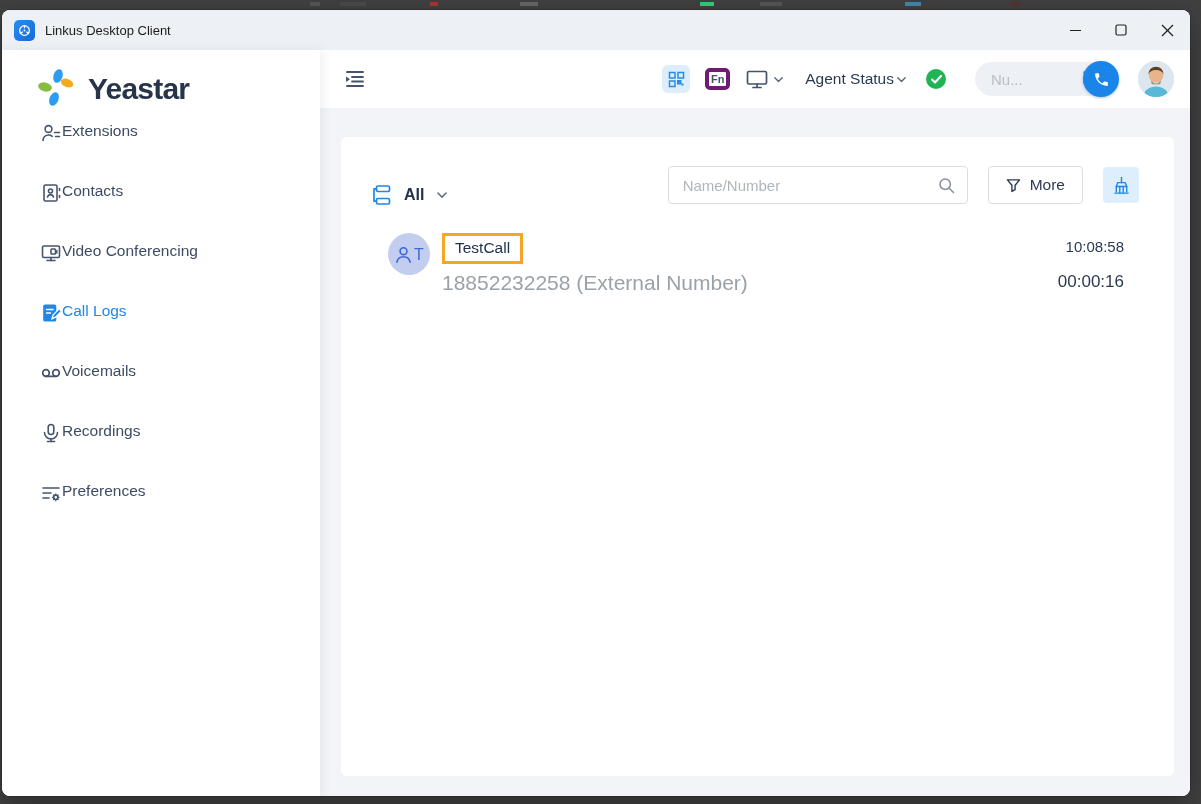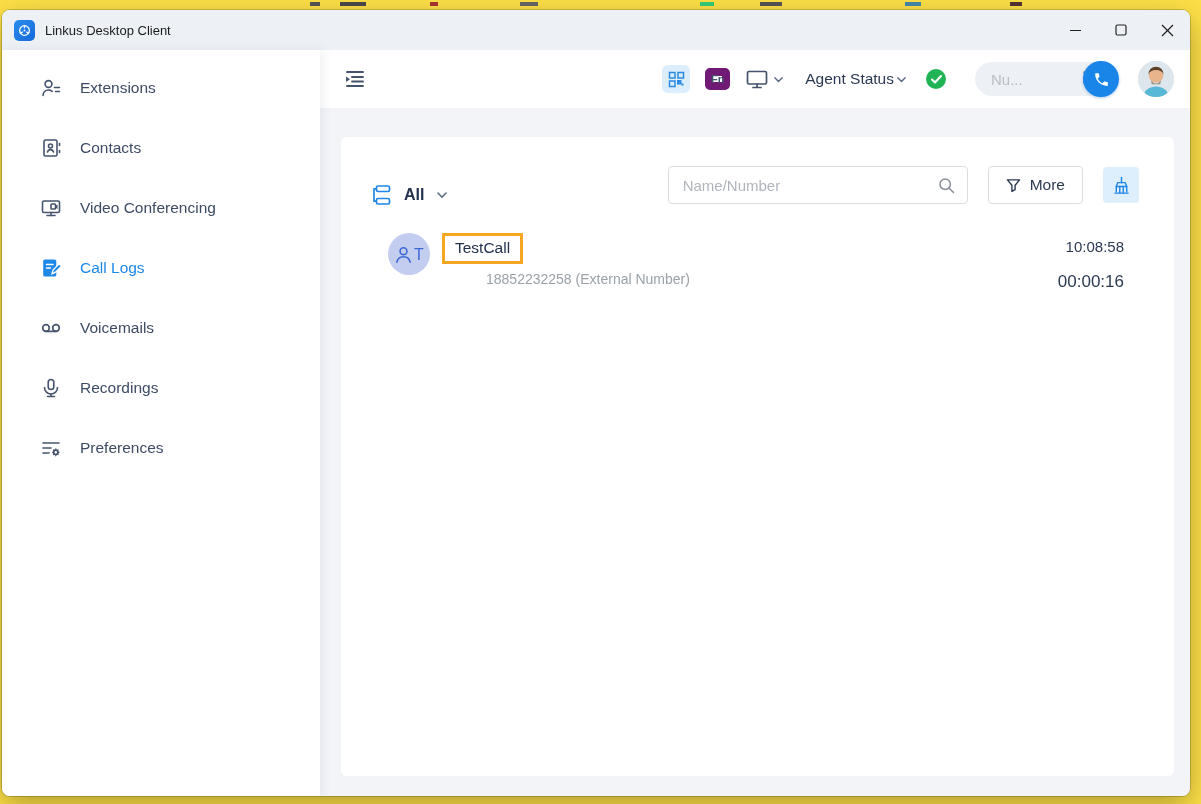--- a/index.html
+++ b/index.html
@@ -1,18 +1,18 @@
 <!DOCTYPE html>
 <html><head>
 <meta charset="utf-8">
 <style>
   * { margin:0; padding:0; box-sizing:border-box; }
   html,body { width:1201px; height:804px; overflow:hidden; font-family:"Liberation Sans", sans-serif; }
 
-  .desktop { position:relative; width:1201px; height:804px; background:#fde047; }
+  .desktop { position:relative; width:1201px; height:804px; background:#404040; }
   .desktop .speck { position:absolute; height:4px; top:2px; }
 
   .app-window {
     position:absolute; left:2px; top:10px; width:1188px; height:786px;
     background:#fff; border-radius:8px; overflow:hidden;
     box-shadow:0 0 0 1px rgba(0,0,0,.18), 0 10px 30px rgba(0,0,0,.3);
     display:flex; flex-direction:column;
   }
 
   
@@ -25,33 +25,33 @@
 
   
   .window-body { flex:1; display:flex; min-height:0; }
 
   
   .sidebar { width:318px; flex:0 0 318px; background:#fff; position:relative; z-index:3;
              box-shadow:3px 0 10px rgba(40,60,90,.07); display:flex; flex-direction:column; }
   .brand { display:flex; align-items:center; gap:8px; padding:14px 0 0 32px; height:64px; }
   .brand-word { font-size:30px; font-weight:700; color:#273449; letter-spacing:-0.8px; }
   .nav { margin-top:8px; }
-  .nav-item { height:60px; display:flex; align-items:center; gap:18px; padding:0 26px 0 38px;
+  .nav-item { height:60px; display:flex; align-items:flex-start; padding:0 26px 0 38px;
               font-size:15.5px; color:#3d4c64; cursor:pointer; }
   .nav-item svg { flex:0 0 22px; }
   .nav-item.active { color:#1f87e8; }
   .nav-chevron { margin-left:auto; }
 
   
   .main { flex:1; display:flex; flex-direction:column; background:#f2f4f8; min-width:0; }
   .main-header { height:58px; flex:0 0 58px; background:#fff; display:flex; align-items:center; padding:0 16px 0 21px; }
   .collapse-btn { width:28px; height:28px; display:flex; align-items:center; justify-content:center; cursor:pointer; }
   .header-right { margin-left:auto; display:flex; align-items:center; gap:15px; }
   .qr-btn { width:28px; height:28px; border-radius:6px; background:#dcedfb; display:flex; align-items:center; justify-content:center; cursor:pointer; }
-  .fn-btn { width:25px; height:22px; border:8px solid #701a75; border-radius:5px; color:#44526b;
+  .fn-btn { width:25px; height:22px; border:4px solid #701a75; border-radius:5px; color:#44526b;
             font-size:11px; font-weight:700; display:flex; align-items:center; justify-content:center; cursor:pointer; }
   .icon-group { display:flex; align-items:center; gap:4px; cursor:pointer; }
   .agent-status { display:flex; align-items:center; gap:2px; font-size:15.5px; color:#2b3a52; cursor:pointer; margin-left:6px; }
   .status-check { width:20px; height:20px; border-radius:50%; background:#21b455; display:flex; align-items:center; justify-content:center; margin-left:4px; }
   .dial-control { position:relative; display:flex; align-items:center; height:36px; width:152px; margin-left:6px; }
   .dial-pill { position:absolute; left:8px; top:1px; height:34px; width:134px; background:#edf0f4; border-radius:17px;
                display:flex; align-items:center; padding:0 12px 0 16px; }
   .dial-input { flex:1; min-width:0; border:none; outline:none; background:transparent; font-size:15px; color:#333; font-family:inherit; }
   .dial-input::placeholder { color:#b9bec7; }
   .phone-btn { position:absolute; right:0; top:0; width:36px; height:36px; border-radius:50%; background:#1a85e8;
@@ -73,21 +73,21 @@
               display:flex; align-items:center; gap:9px; font-size:15.5px; color:#2b3a52; cursor:pointer; }
   .clear-btn { width:36px; height:36px; border-radius:4px; background:#ddeffc; display:flex; align-items:center; justify-content:center; cursor:pointer; }
 
   .log-row { margin-top:27px; display:flex; align-items:flex-start; padding-left:17px; }
   .log-avatar { width:42px; height:42px; border-radius:50%; background:#c3cdf0; display:flex; align-items:center;
                 justify-content:center; gap:1px; flex:0 0 42px; }
   .log-avatar-letter { color:#3e68d8; font-size:16px; margin-top:1px; }
   .log-main { margin-left:12px; flex:1; min-width:0; }
   .log-name-box { display:inline-block; border:3px solid #f5a623; background:#fff; padding:3px 10px 4px;
                   font-size:15.5px; color:#22314e; cursor:pointer; }
-  .log-number { margin-top:7px; font-size:14px; color:#9aa1a9;margin-left:44px; }
+  .log-number { margin-top:7px; font-size:21px; color:#9aa1a9; }
   .log-times { text-align:right; padding:5px 15px 0 0; }
   .log-time { font-size:15px; color:#2b3a52; }
   .log-duration { font-size:17px; color:#2b3a52; margin-top:17px; }
 
   svg { display:block; }
 </style>
 </head>
 <body>
 
 <div class="desktop">
@@ -128,20 +128,29 @@
               <line x1="1" y1="1" x2="12" y2="12"></line>
               <line x1="12" y1="1" x2="1" y2="12"></line>
             </svg>
         </div>
       </div>
     </div>
 
     <div class="window-body">
 
       <div class="sidebar">
+        <div class="brand">
+          <svg width="46" height="46" viewBox="0 0 46 46">
+            <ellipse cx="24" cy="10" rx="4.5" ry="7" fill="#2e9df0" transform="rotate(18 24 10)"></ellipse>
+            <ellipse cx="11" cy="21" rx="4.5" ry="7" fill="#86bc3f" transform="rotate(105 11 21)"></ellipse>
+            <ellipse cx="33" cy="17" rx="4" ry="6.5" fill="#f0ad1e" transform="rotate(112 33 17)"></ellipse>
+            <ellipse cx="20" cy="33" rx="4.5" ry="7" fill="#2e9df0" transform="rotate(22 20 33)"></ellipse>
+          </svg>
+          <div class="brand-word">Yeastar</div>
+        </div>
 
         <div class="nav">
 
           <div class="nav-item">
             <svg width="22" height="22" viewBox="0 0 22 22" fill="none" stroke="#46546e" stroke-width="1.6" stroke-linecap="round">
               <circle cx="8.5" cy="7" r="3.4"></circle>
               <path d="M3 18.5c0-3.2 2.4-5.5 5.5-5.5 1.4 0 2.7.5 3.7 1.3"></path>
               <line x1="14.5" y1="10.5" x2="19.5" y2="10.5"></line>
               <line x1="15.5" y1="14.5" x2="19.5" y2="14.5"></line>
             </svg>

